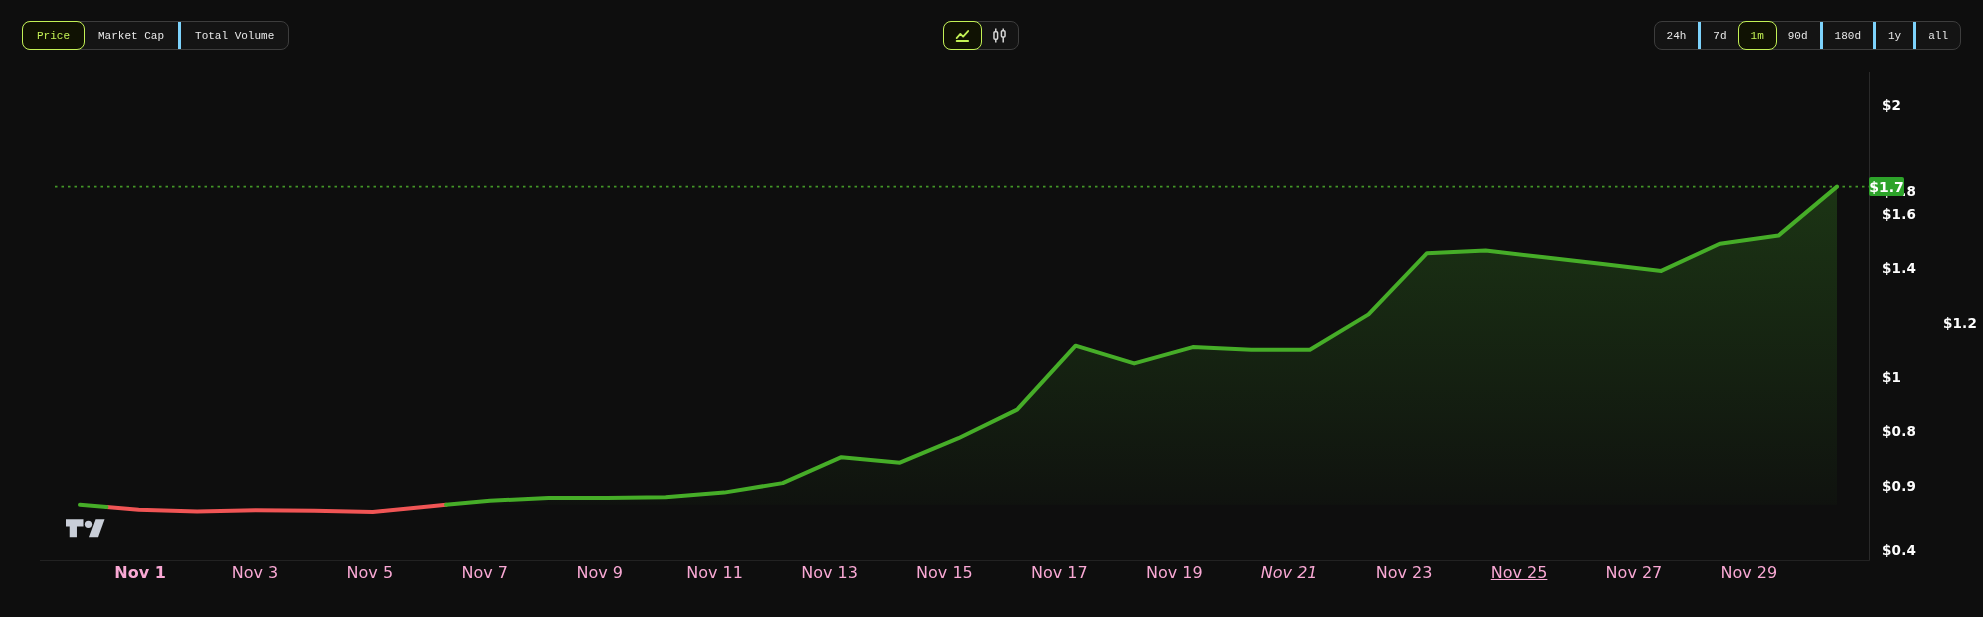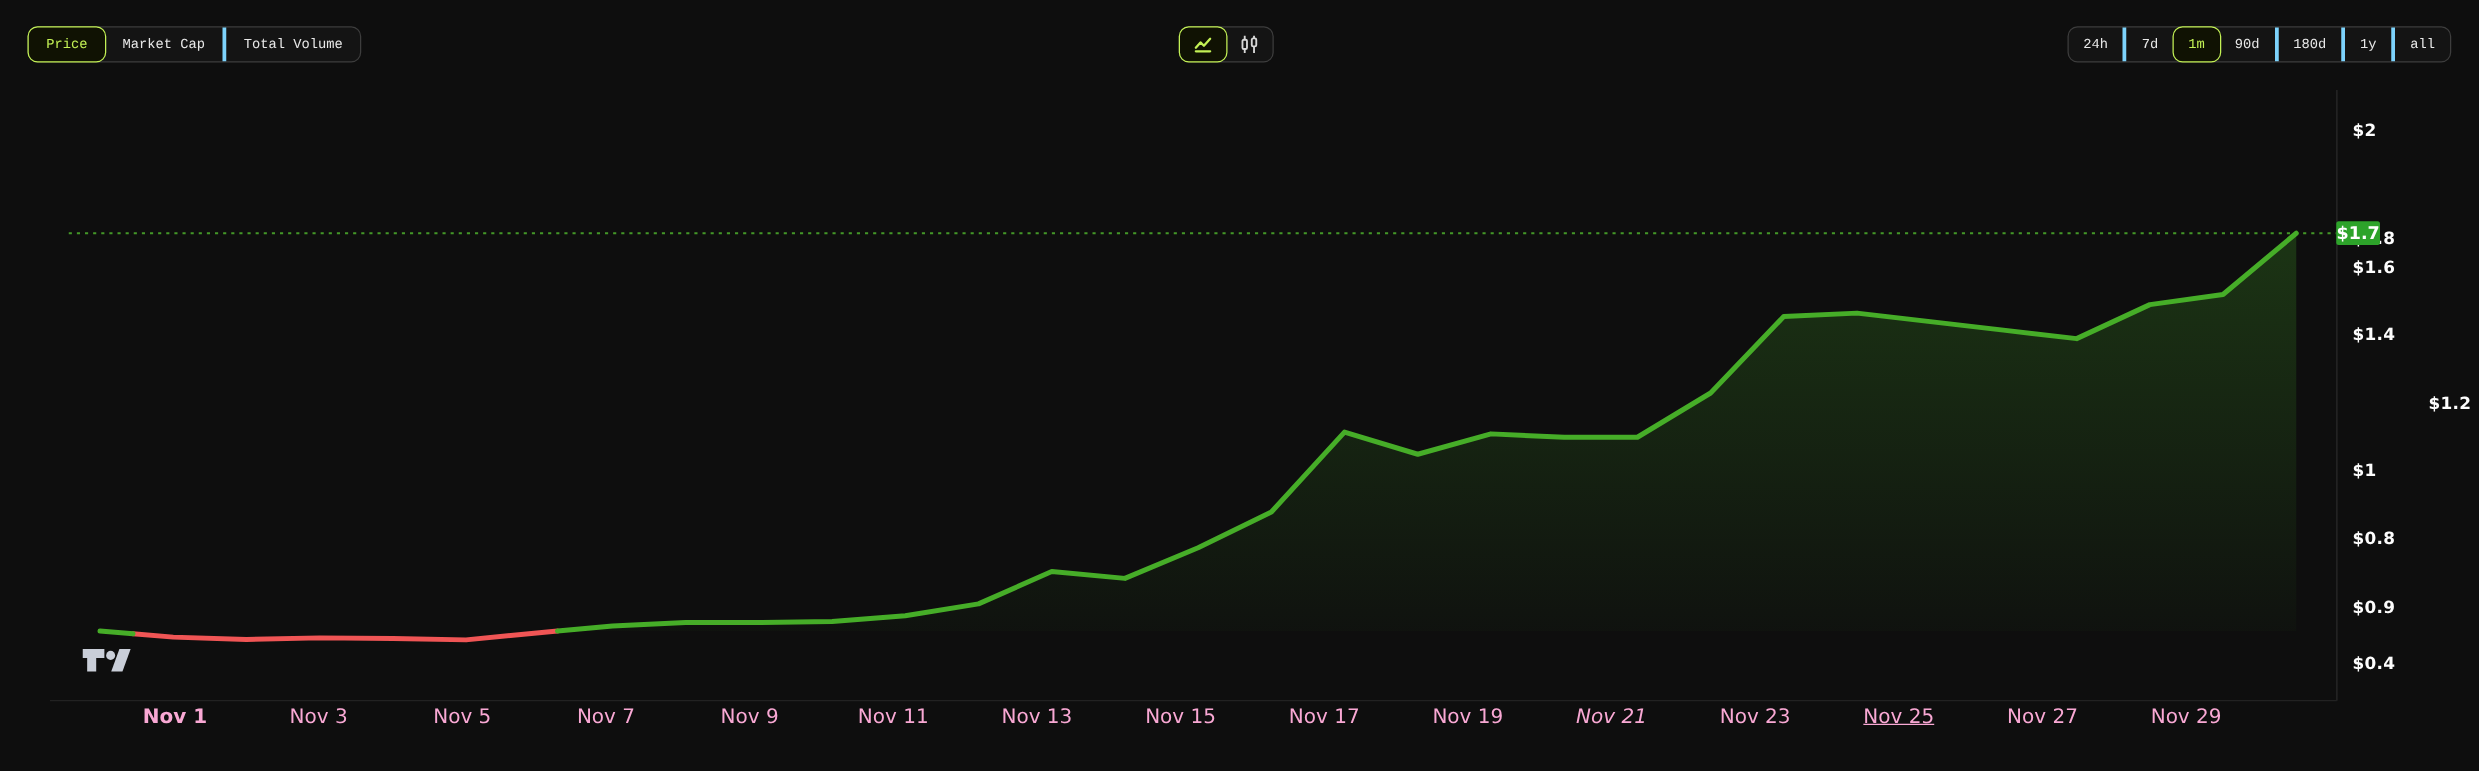--- a/index.html
+++ b/index.html
@@ -114,21 +114,21 @@
 
 <div id="ylabels">
     <div class="ylab" style="top: 105px;">$2</div>
     <div class="ylab" style="top: 159.4px; margin-top: 32px;">$1.8</div>
     <div class="ylab" style="top: 213.8px;">$1.6</div>
     <div class="ylab" style="top: 268.2px;">$1.4</div>
     <div class="ylab" style="top: 322.6px; text-align: right;">$1.2</div>
     <div class="ylab" style="top: 377px;">$1</div>
     <div class="ylab" style="top: 431.4px;">$0.8</div>
     <div class="ylab" style="top: 485.8px;">$0.9</div>
-    <div class="ylab" style="top: 531px;">$0.4</div>
+    <div class="ylab" style="top: 550px;">$0.4</div>
   </div>
 <div id="xlabels">
     <div class="xlab bold" style="left: 140px;">Nov 1</div>
     <div class="xlab" style="left: 254.92px;">Nov 3</div>
     <div class="xlab" style="left: 369.84px;">Nov 5</div>
     <div class="xlab" style="left: 484.76px;">Nov 7</div>
     <div class="xlab" style="left: 599.68px;">Nov 9</div>
     <div class="xlab" style="left: 714.6px;">Nov 11</div>
     <div class="xlab" style="left: 829.52px;">Nov 13</div>
     <div class="xlab" style="left: 944.44px;">Nov 15</div>

